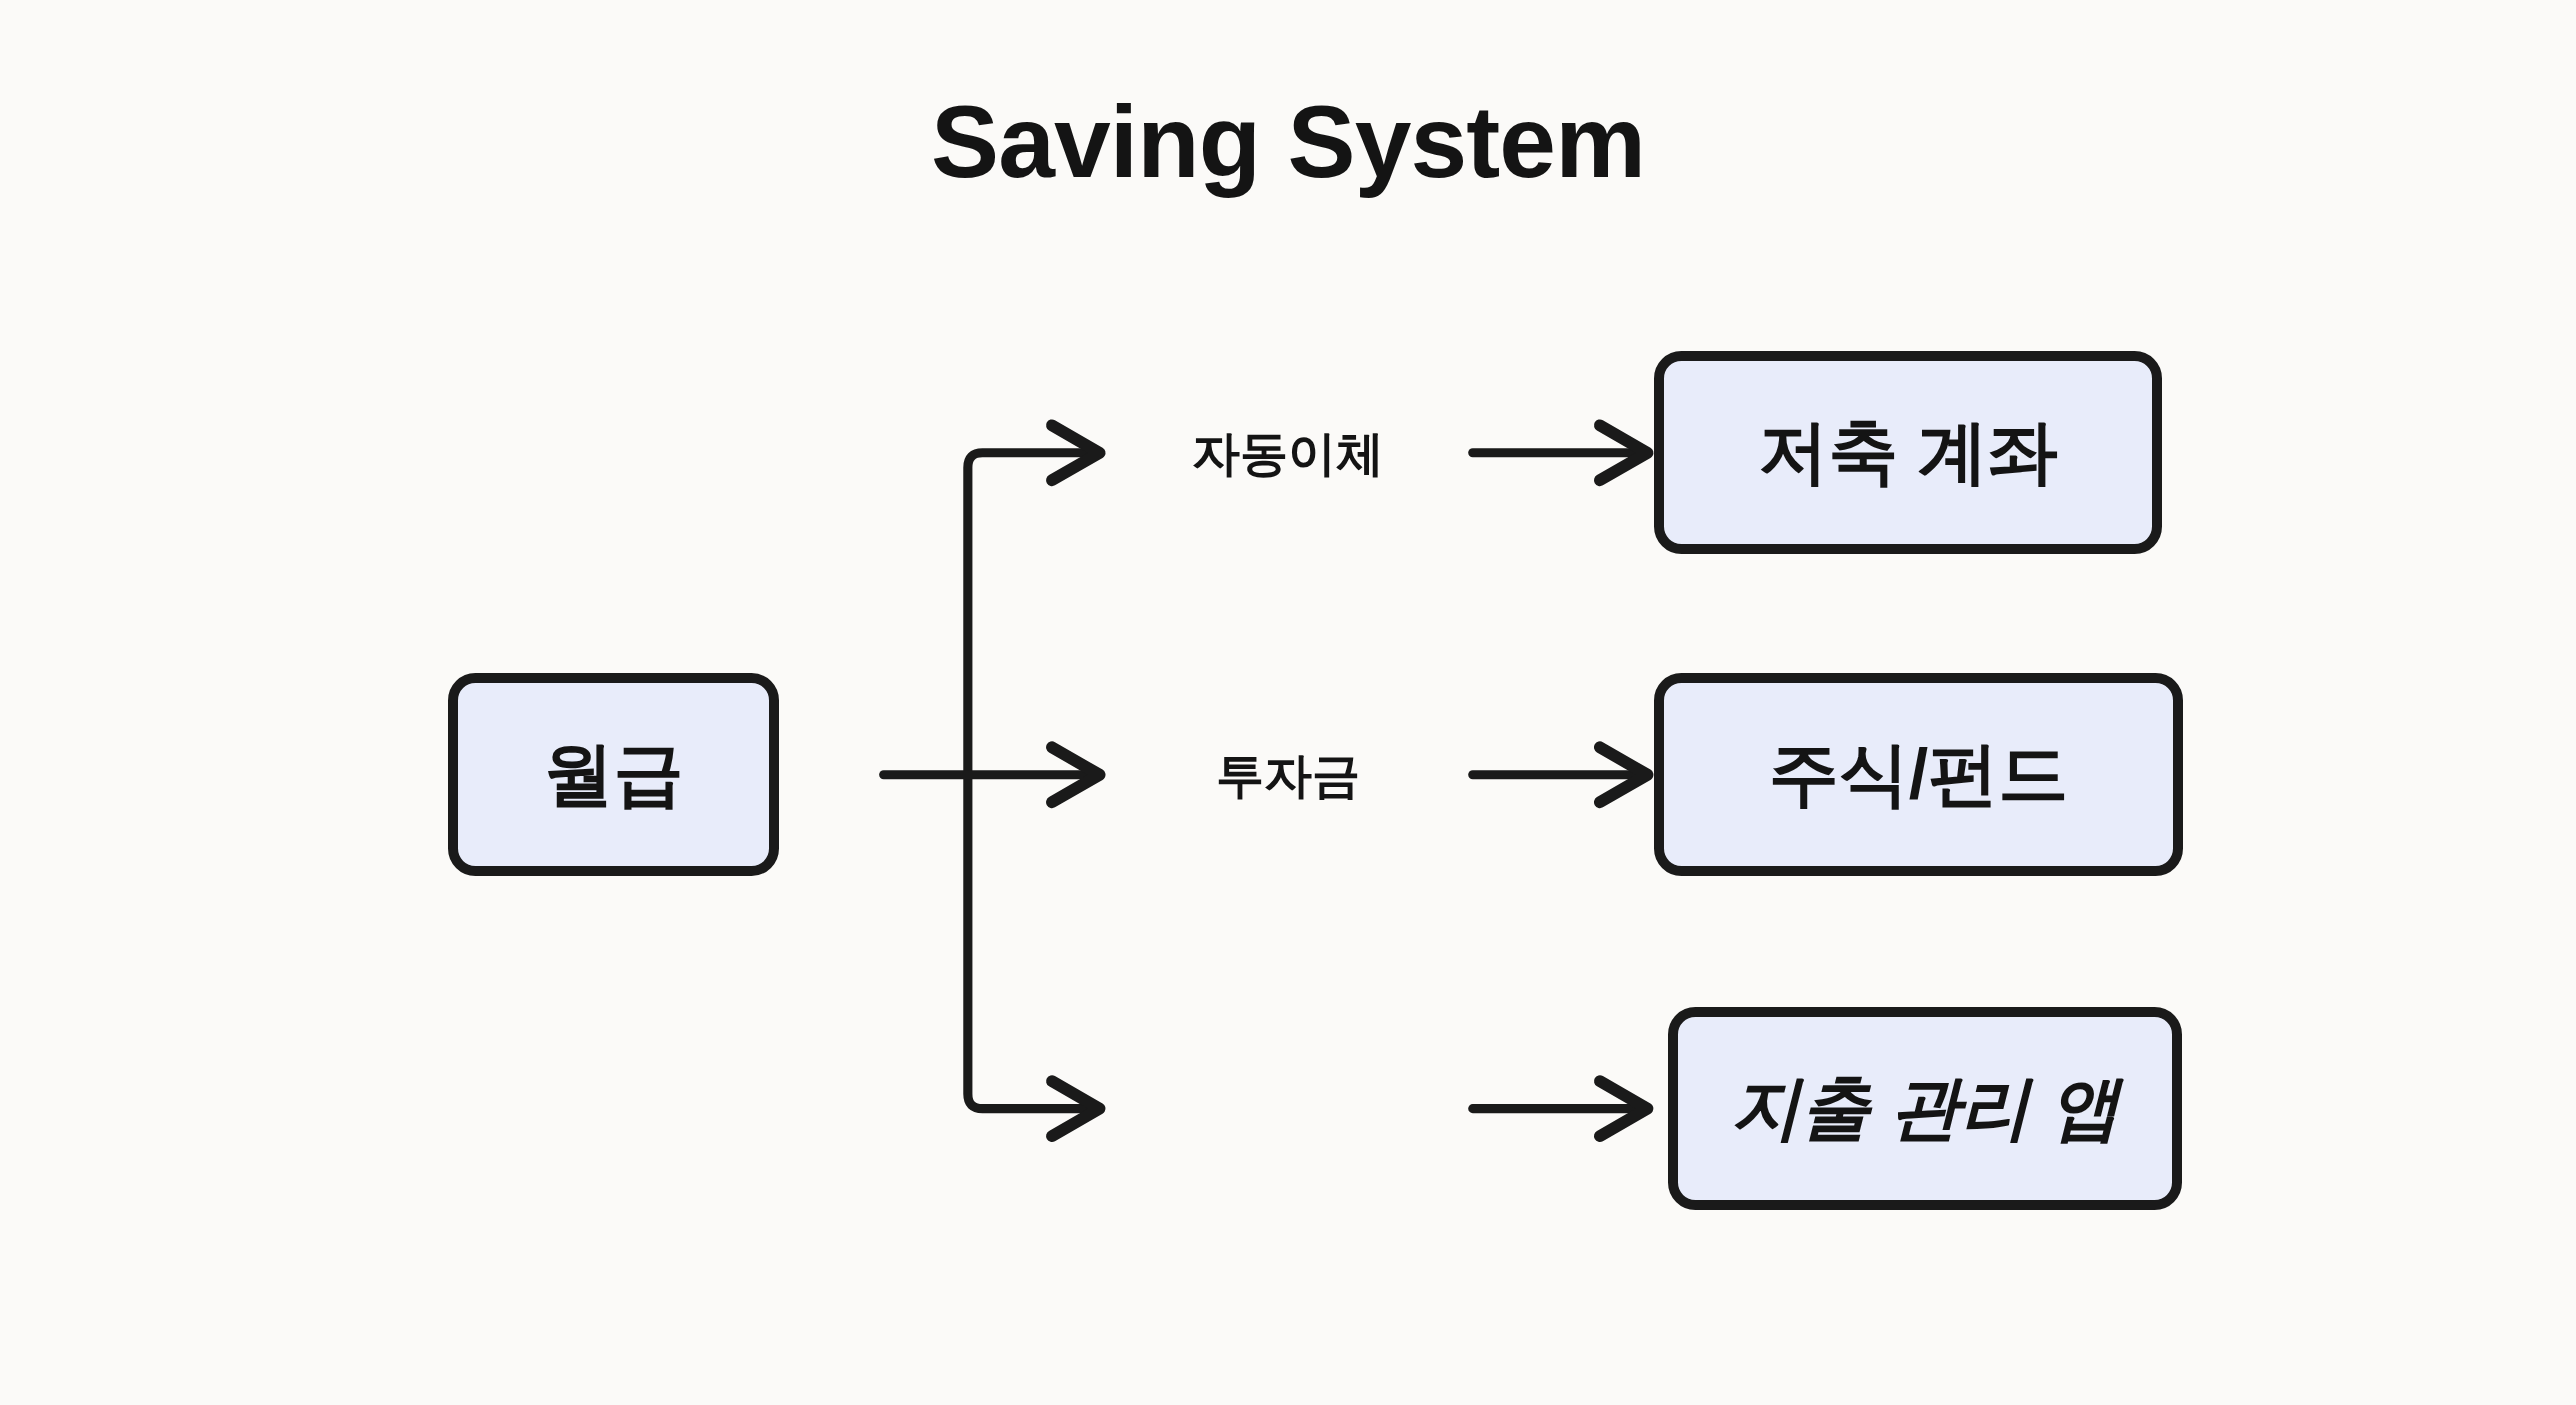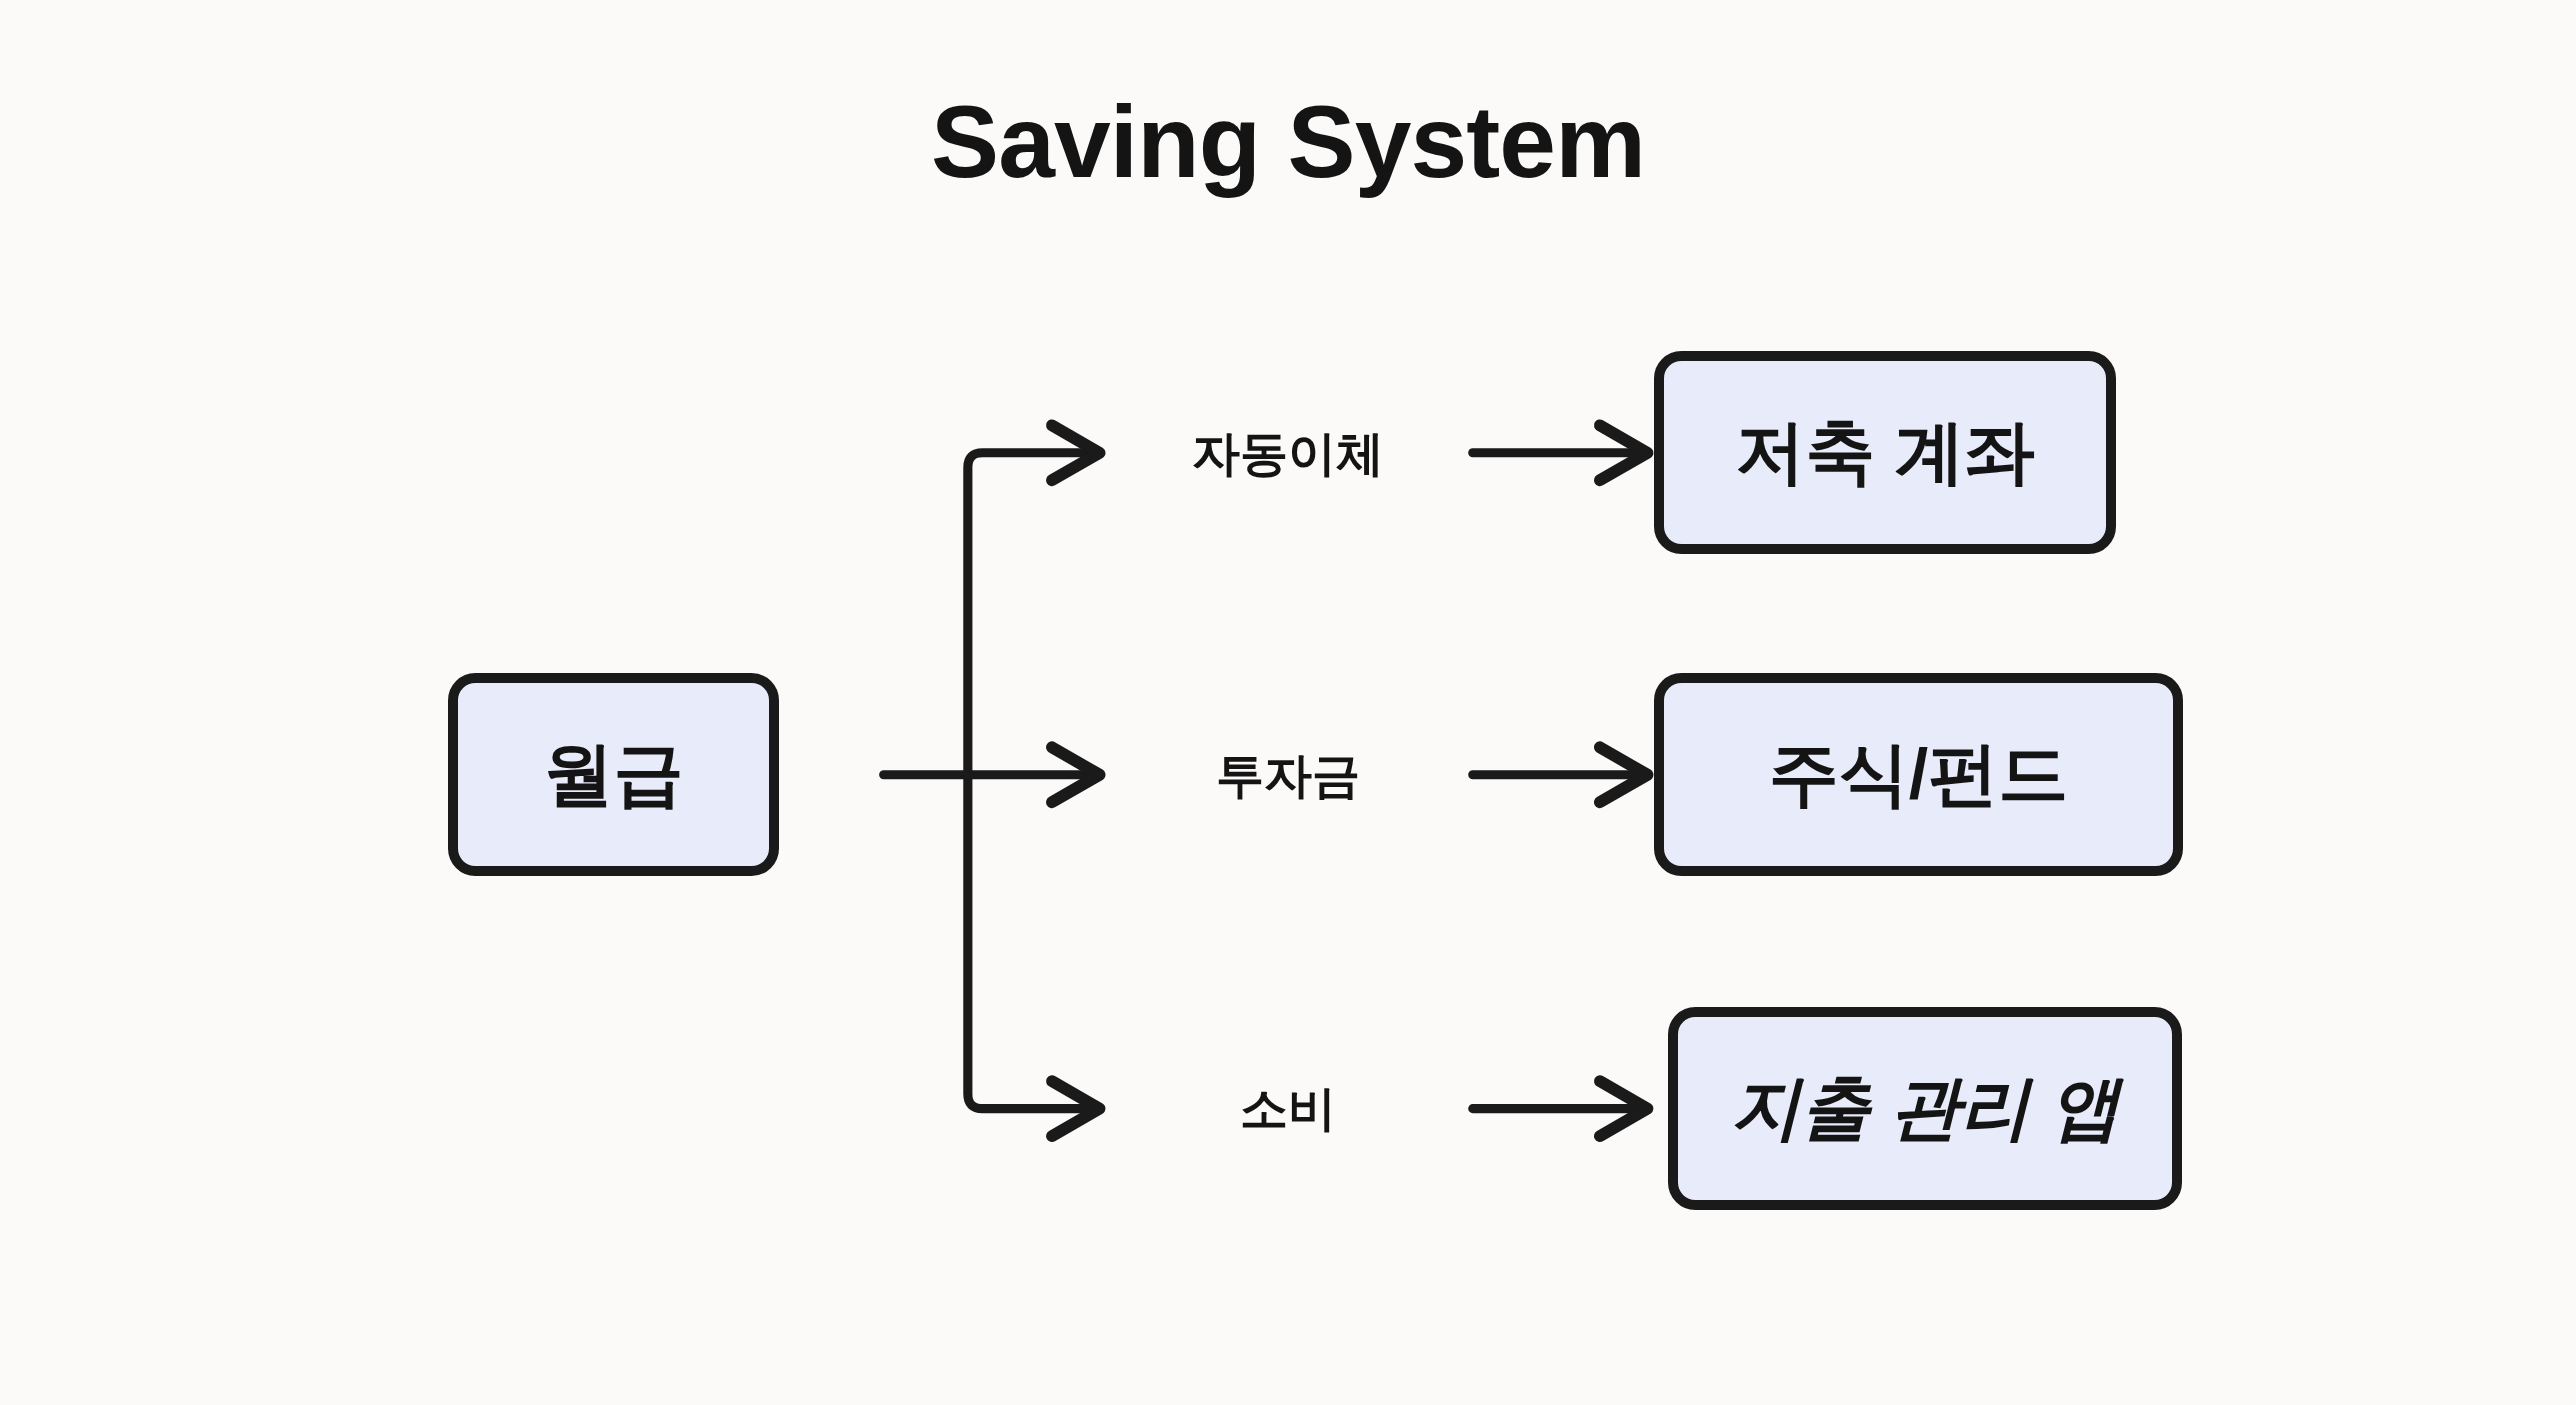--- a/index.html
+++ b/index.html
@@ -41,21 +41,21 @@
     border-radius: 27.4px;
     display: flex;
     align-items: center;
     justify-content: center;
     font-size: 70px;
     font-weight: 700;
     color: var(--text);
     white-space: nowrap;
   }
   .node-source { left: 448px; top: 673px; width: 331px; height: 203px; }
-  .node-t1 { left: 1654px; top: 351px;  width: 462px; height: 203px; }
+  .node-t1 { left: 1654px; top: 351px;  width: 508px; height: 203px; }
   .node-t2 { left: 1654px; top: 673px;  width: 529px; height: 203px; }
   .node-t3 { left: 1668px; top: 1007px; width: 514px; height: 203px; font-style: italic; }
   .branch-label {
     position: absolute;
     width: 366px;
     height: 101px;
     left: 1105px;
     display: flex;
     align-items: center;
     justify-content: center;
@@ -103,20 +103,19 @@
     <path class="shaft" d="M 1610 1212 L 1793 1212"></path>
     <polyline class="chev" points="1749,465 1801,495 1749,525"></polyline>
     <polyline class="chev" points="1749,817 1801,847 1749,877"></polyline>
     <polyline class="chev" points="1749,1182 1801,1212 1749,1242"></polyline>
   </svg>
 
   <div class="node node-source">월급</div>
 
   <div class="branch-label r1">자동이체</div>
   <div class="branch-label r2">투자금</div>
-  <div class="branch-label r3">소비</div>
 
   <div class="node node-t1">저축 계좌</div>
   <div class="node node-t2">주식/펀드</div>
   <div class="node node-t3">지출 관리 앱</div>
 
 </div>
 
 
 </body></html>

